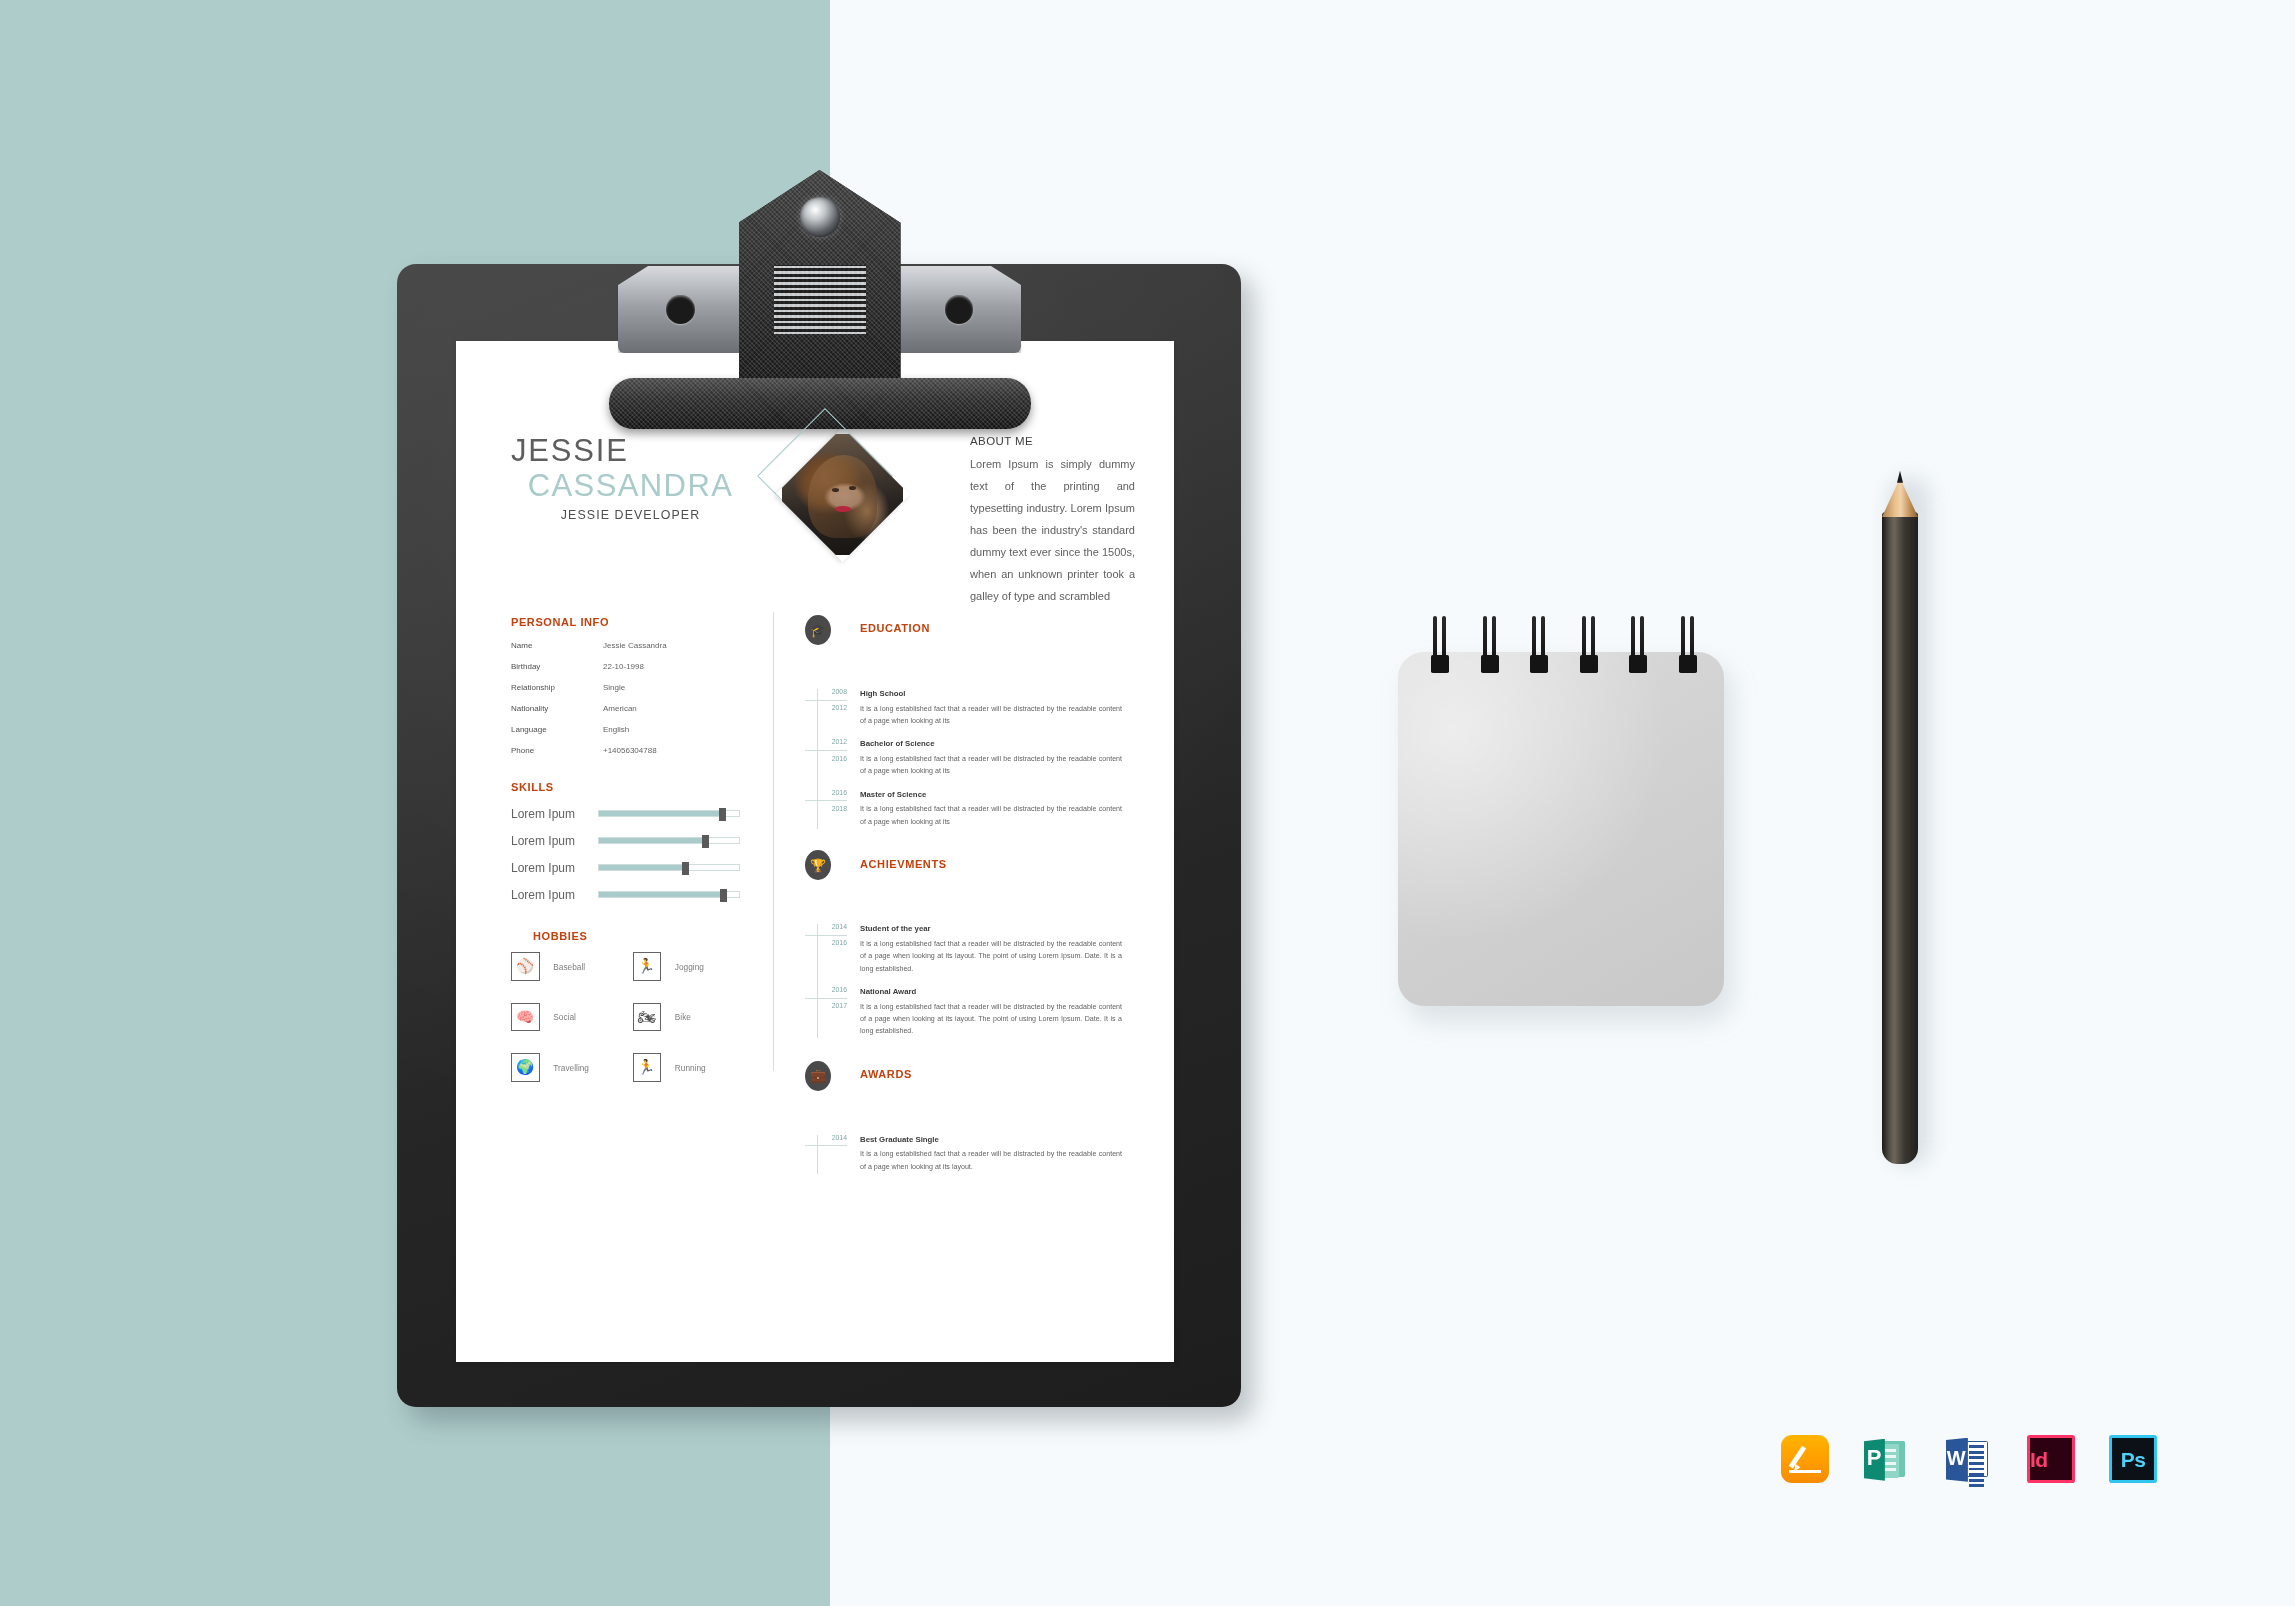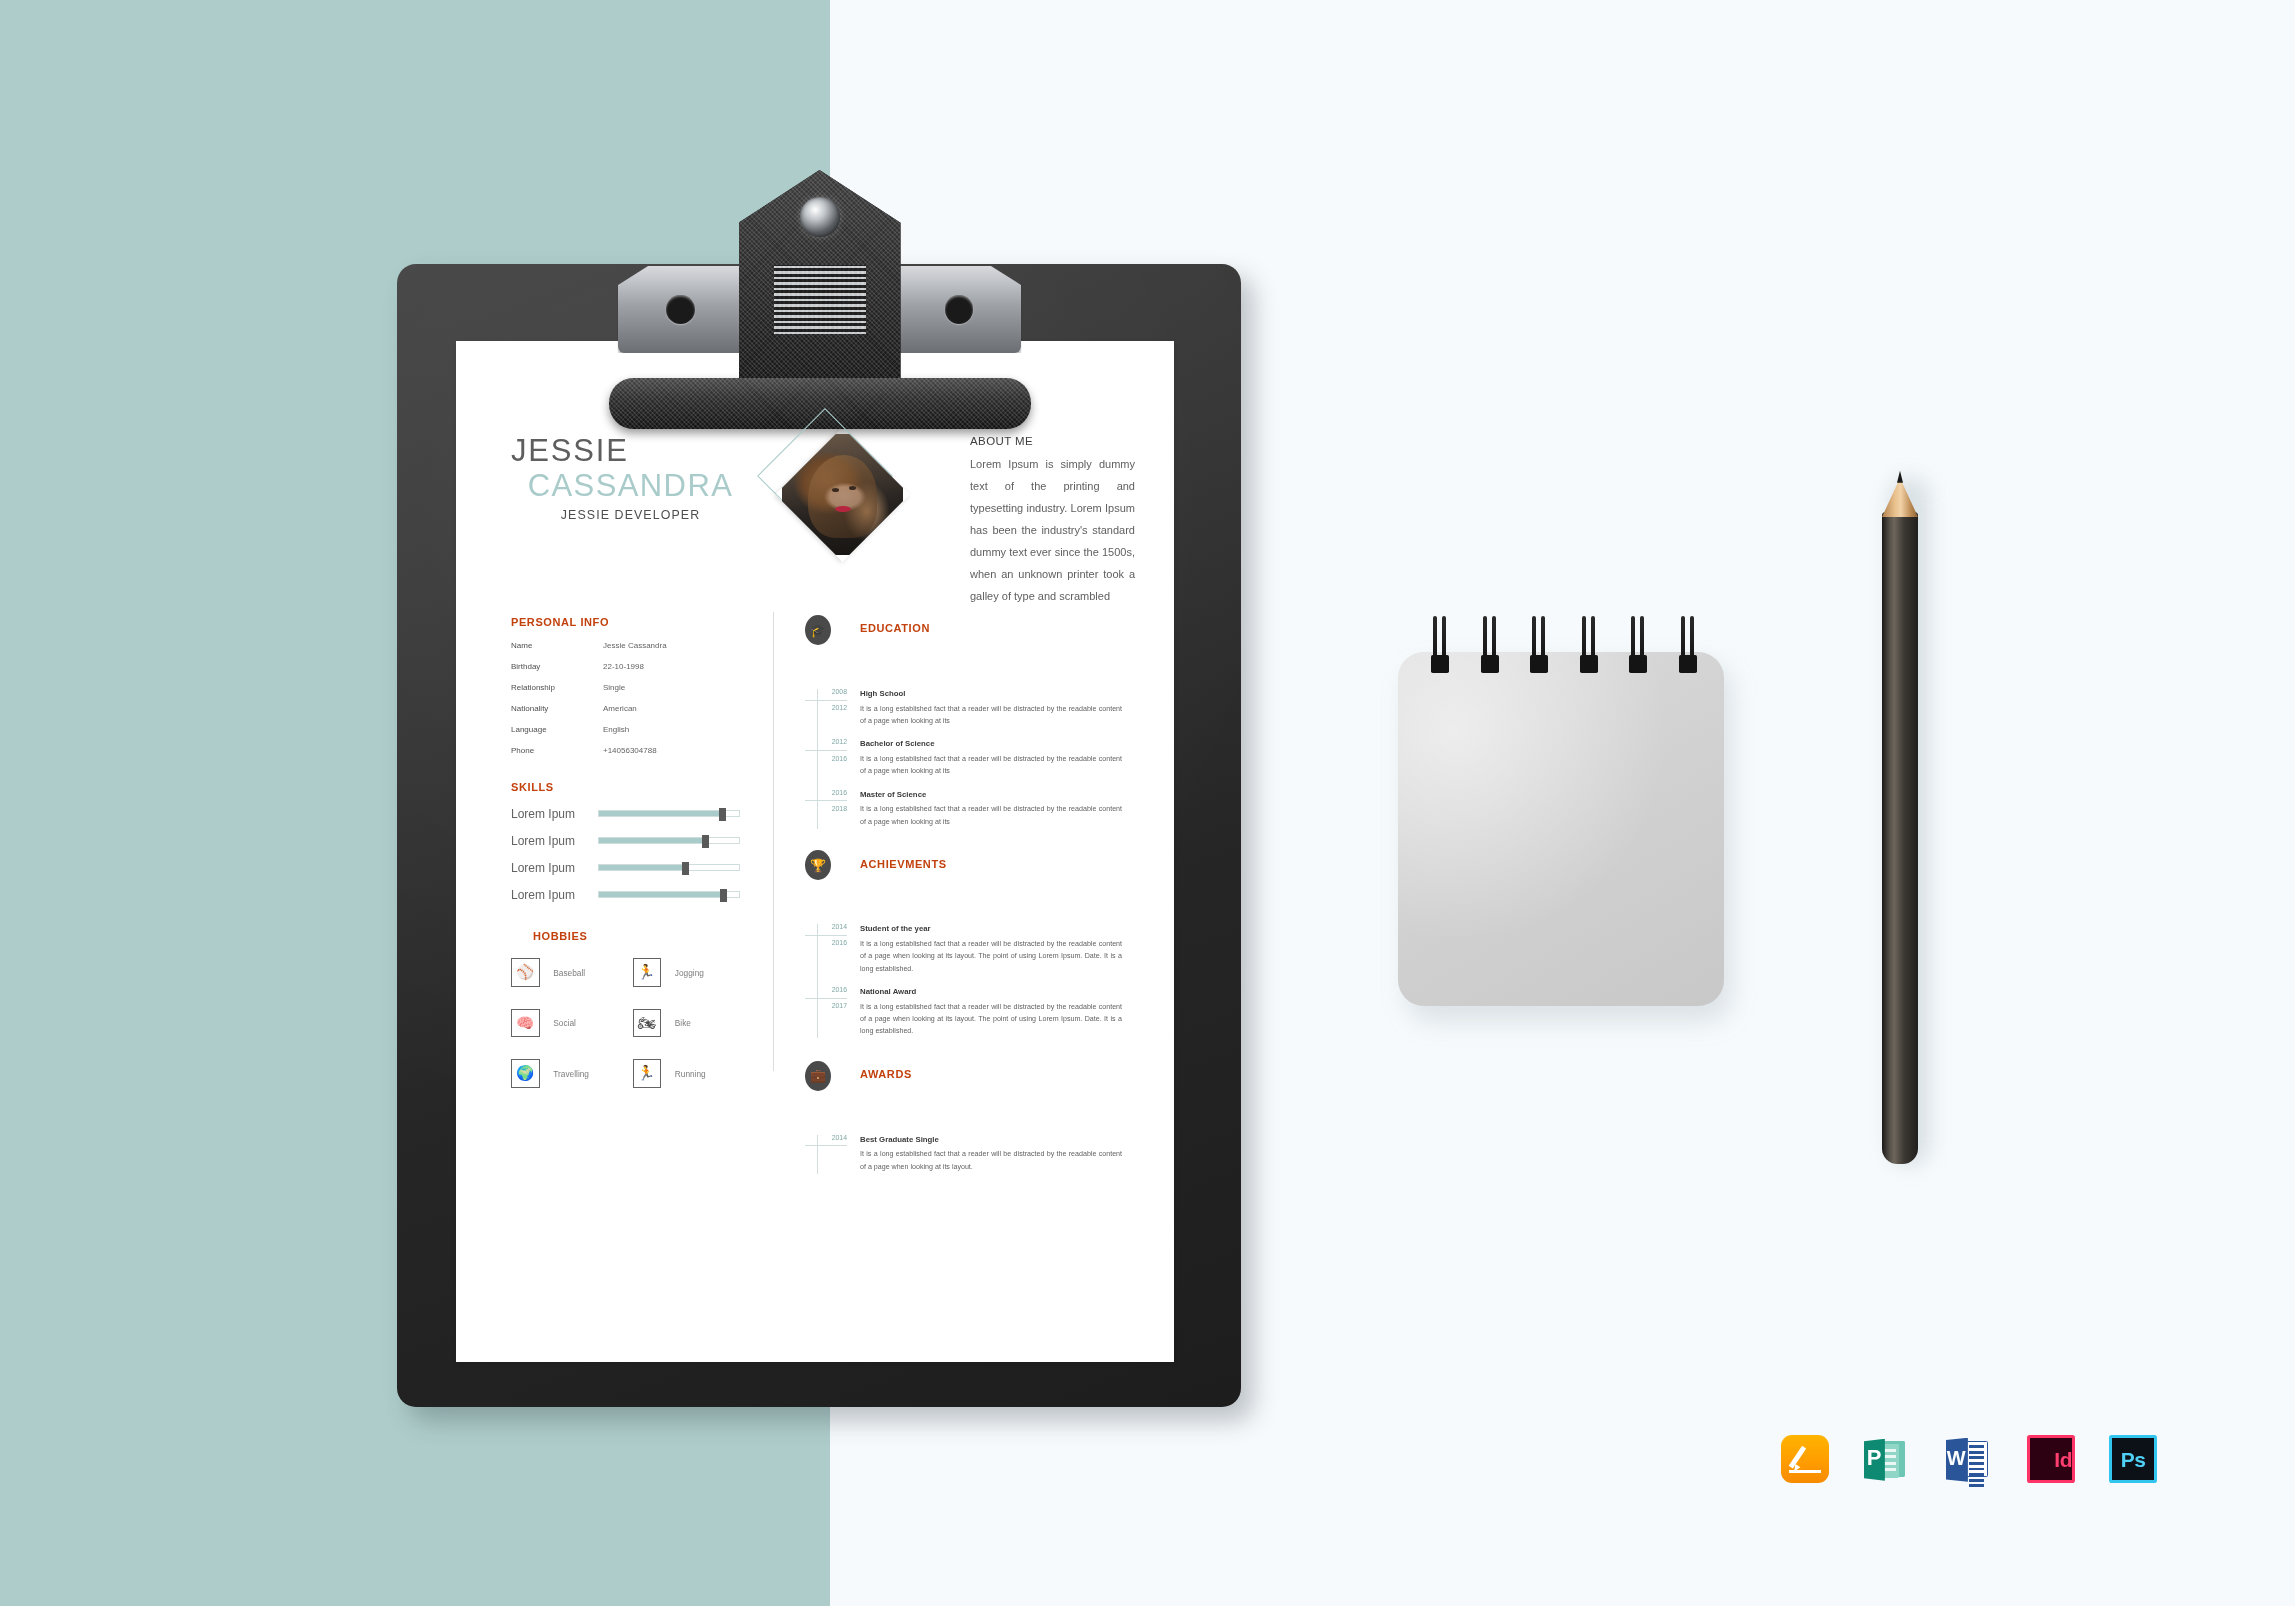--- a/index.html
+++ b/index.html
@@ -169,21 +169,21 @@
   .skill-track {
     position:relative; width:142px; height:6.9px;
     border:0.5px solid #cfdedd; background:#ffffff;
   }
   .skill-fill { position:absolute; left:0; top:0; height:100%; background:#a9cbca; }
   .skill-knob {
     position:absolute; top:-3.2px; width:7.3px; height:13.3px; background:#5a5a5a;
   }
 
   #hobbies-block { margin-top:28.5px; }
-  #hobbies-title { margin-bottom:16px;padding-left:22px; }
+  #hobbies-title { margin-bottom:10px;padding-left:22px; }
   #hobbies-grid { display:grid; grid-template-columns:1fr 1fr; row-gap:22px; }
   .hobby { display:flex; align-items:center; }
   .hobby-box {
     width:28.5px; height:28.5px; border:0.9px solid #646464;
     display:flex; align-items:center; justify-content:center;
     font-size:14.7px; color:#4d4d4d; line-height:1;
   }
   .hobby-label { margin-left:13.8px; font-size:8.3px; color:#7d7d7d; }
 
   
@@ -332,21 +332,21 @@
     background:#2a5699;
     clip-path: polygon(0 5%,100% 0,100% 100%,0 95%);
   }
   #icon-word .letter {
     position:absolute; left:1.8px; top:13px; color:#fff;
     font-size:20px; font-weight:700; line-height:1;
   }
   
   #icon-indesign {
     background:#2d0012; border:3.2px solid #ff3366; border-radius:2.8px;
-    display:flex; align-items:center; justify-content:flex-end;
+    display:flex; align-items:center; justify-content:flex-start;
   }
   #icon-indesign .letter { color:#ff3f6f; font-size:21px; font-weight:700; line-height:1; letter-spacing:-0.5px;}
   
   #icon-photoshop {
     background:#0c1117; border:3.2px solid #31c5f0; border-radius:2.8px;
     display:flex; align-items:center; justify-content:center;
   }
   #icon-photoshop .letter { color:#4fd0f7; font-size:21px; font-weight:700; line-height:1; letter-spacing:-0.5px;}
 </style>
 </head>

